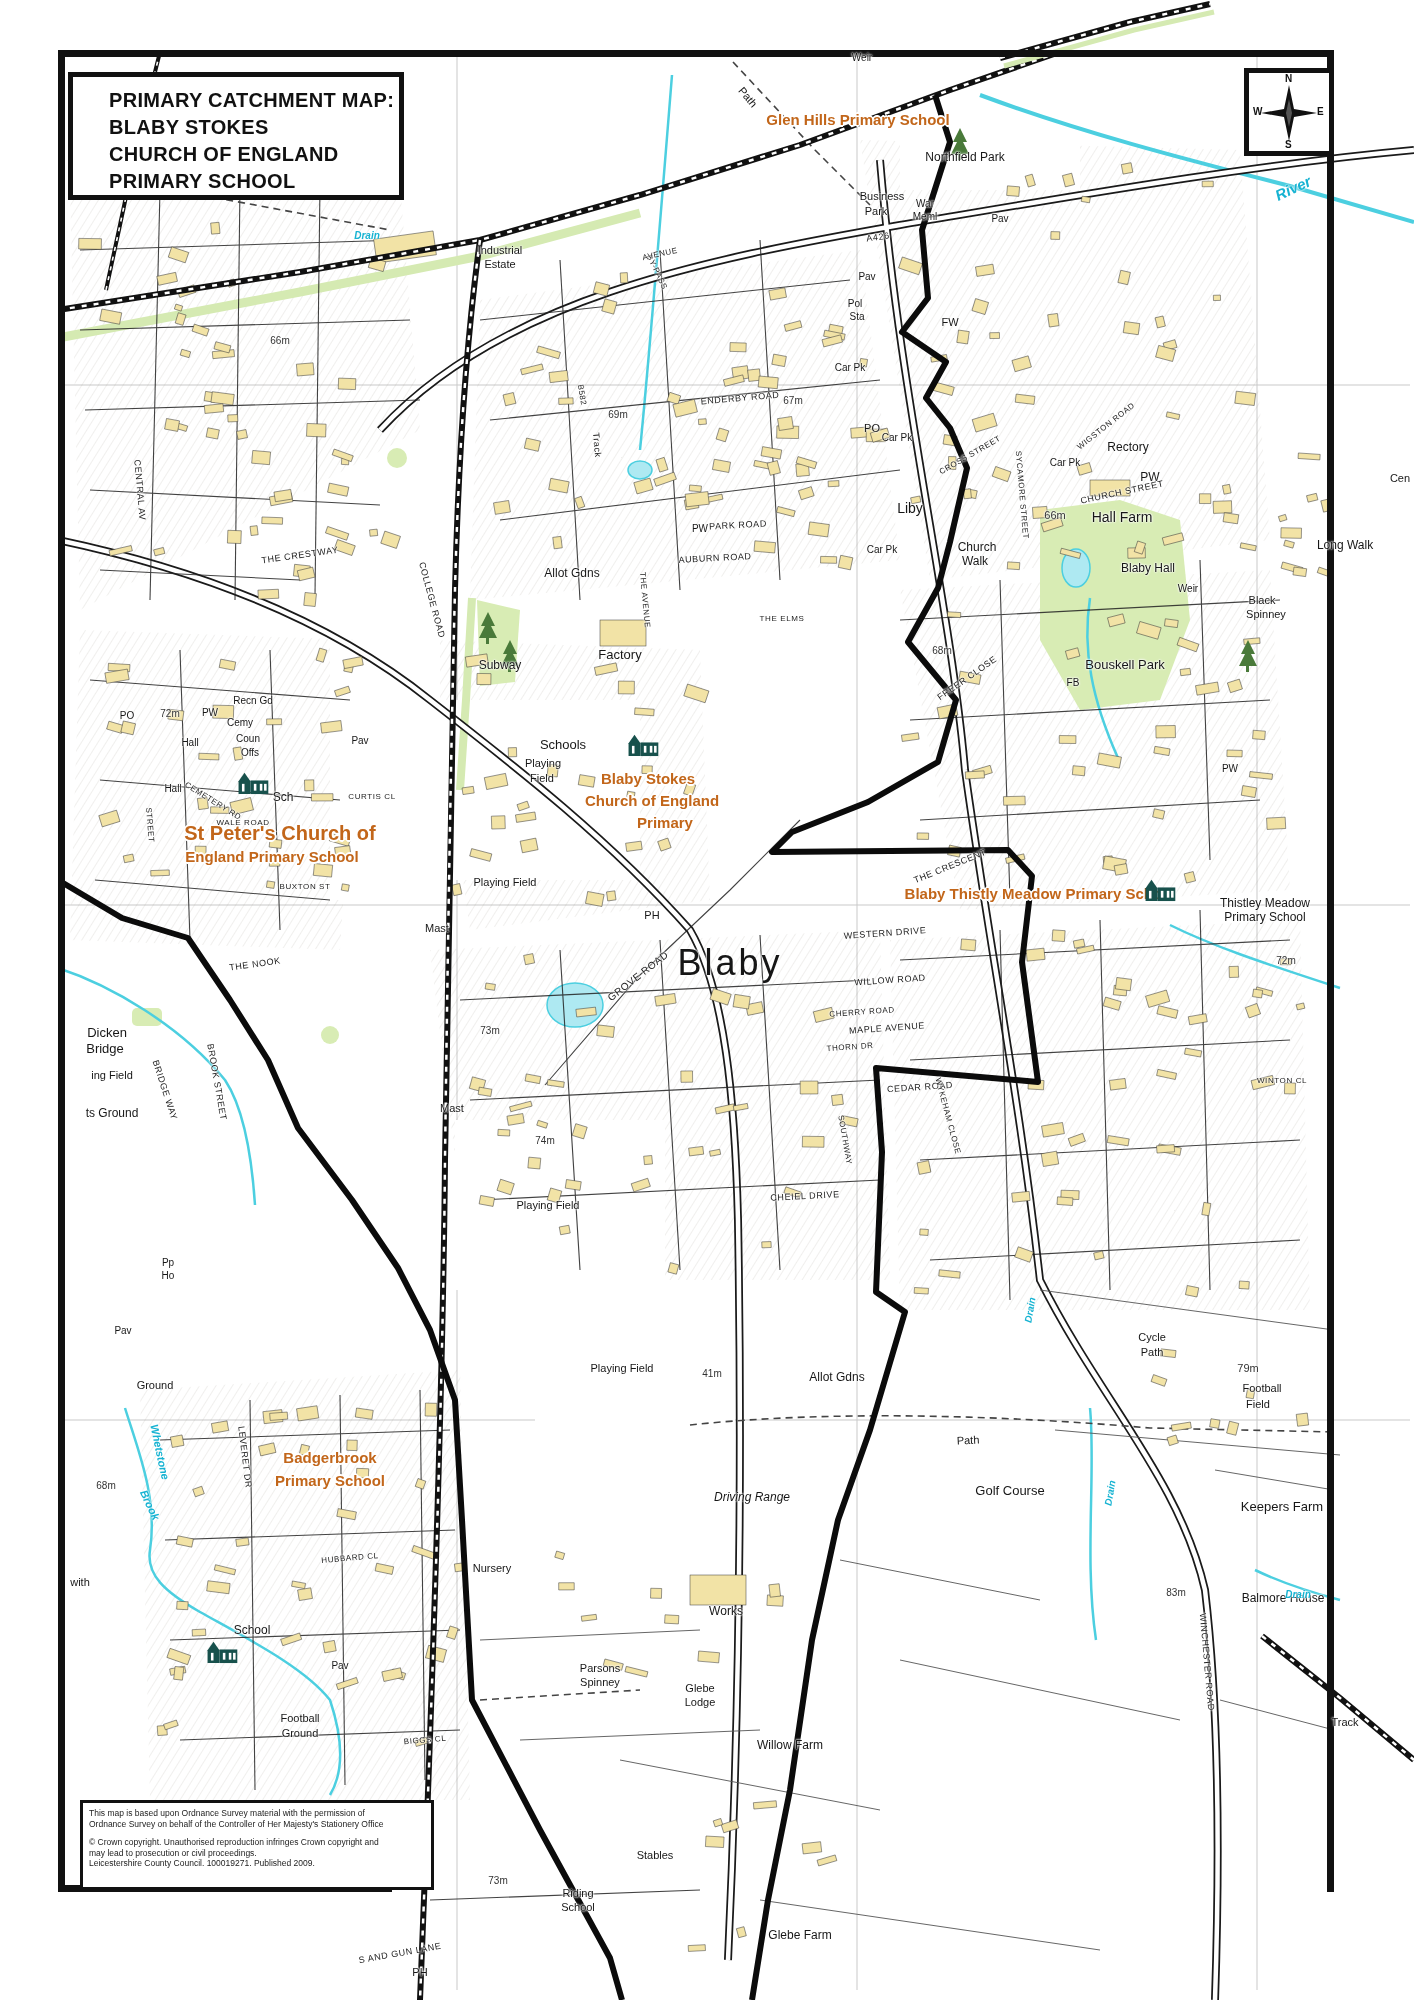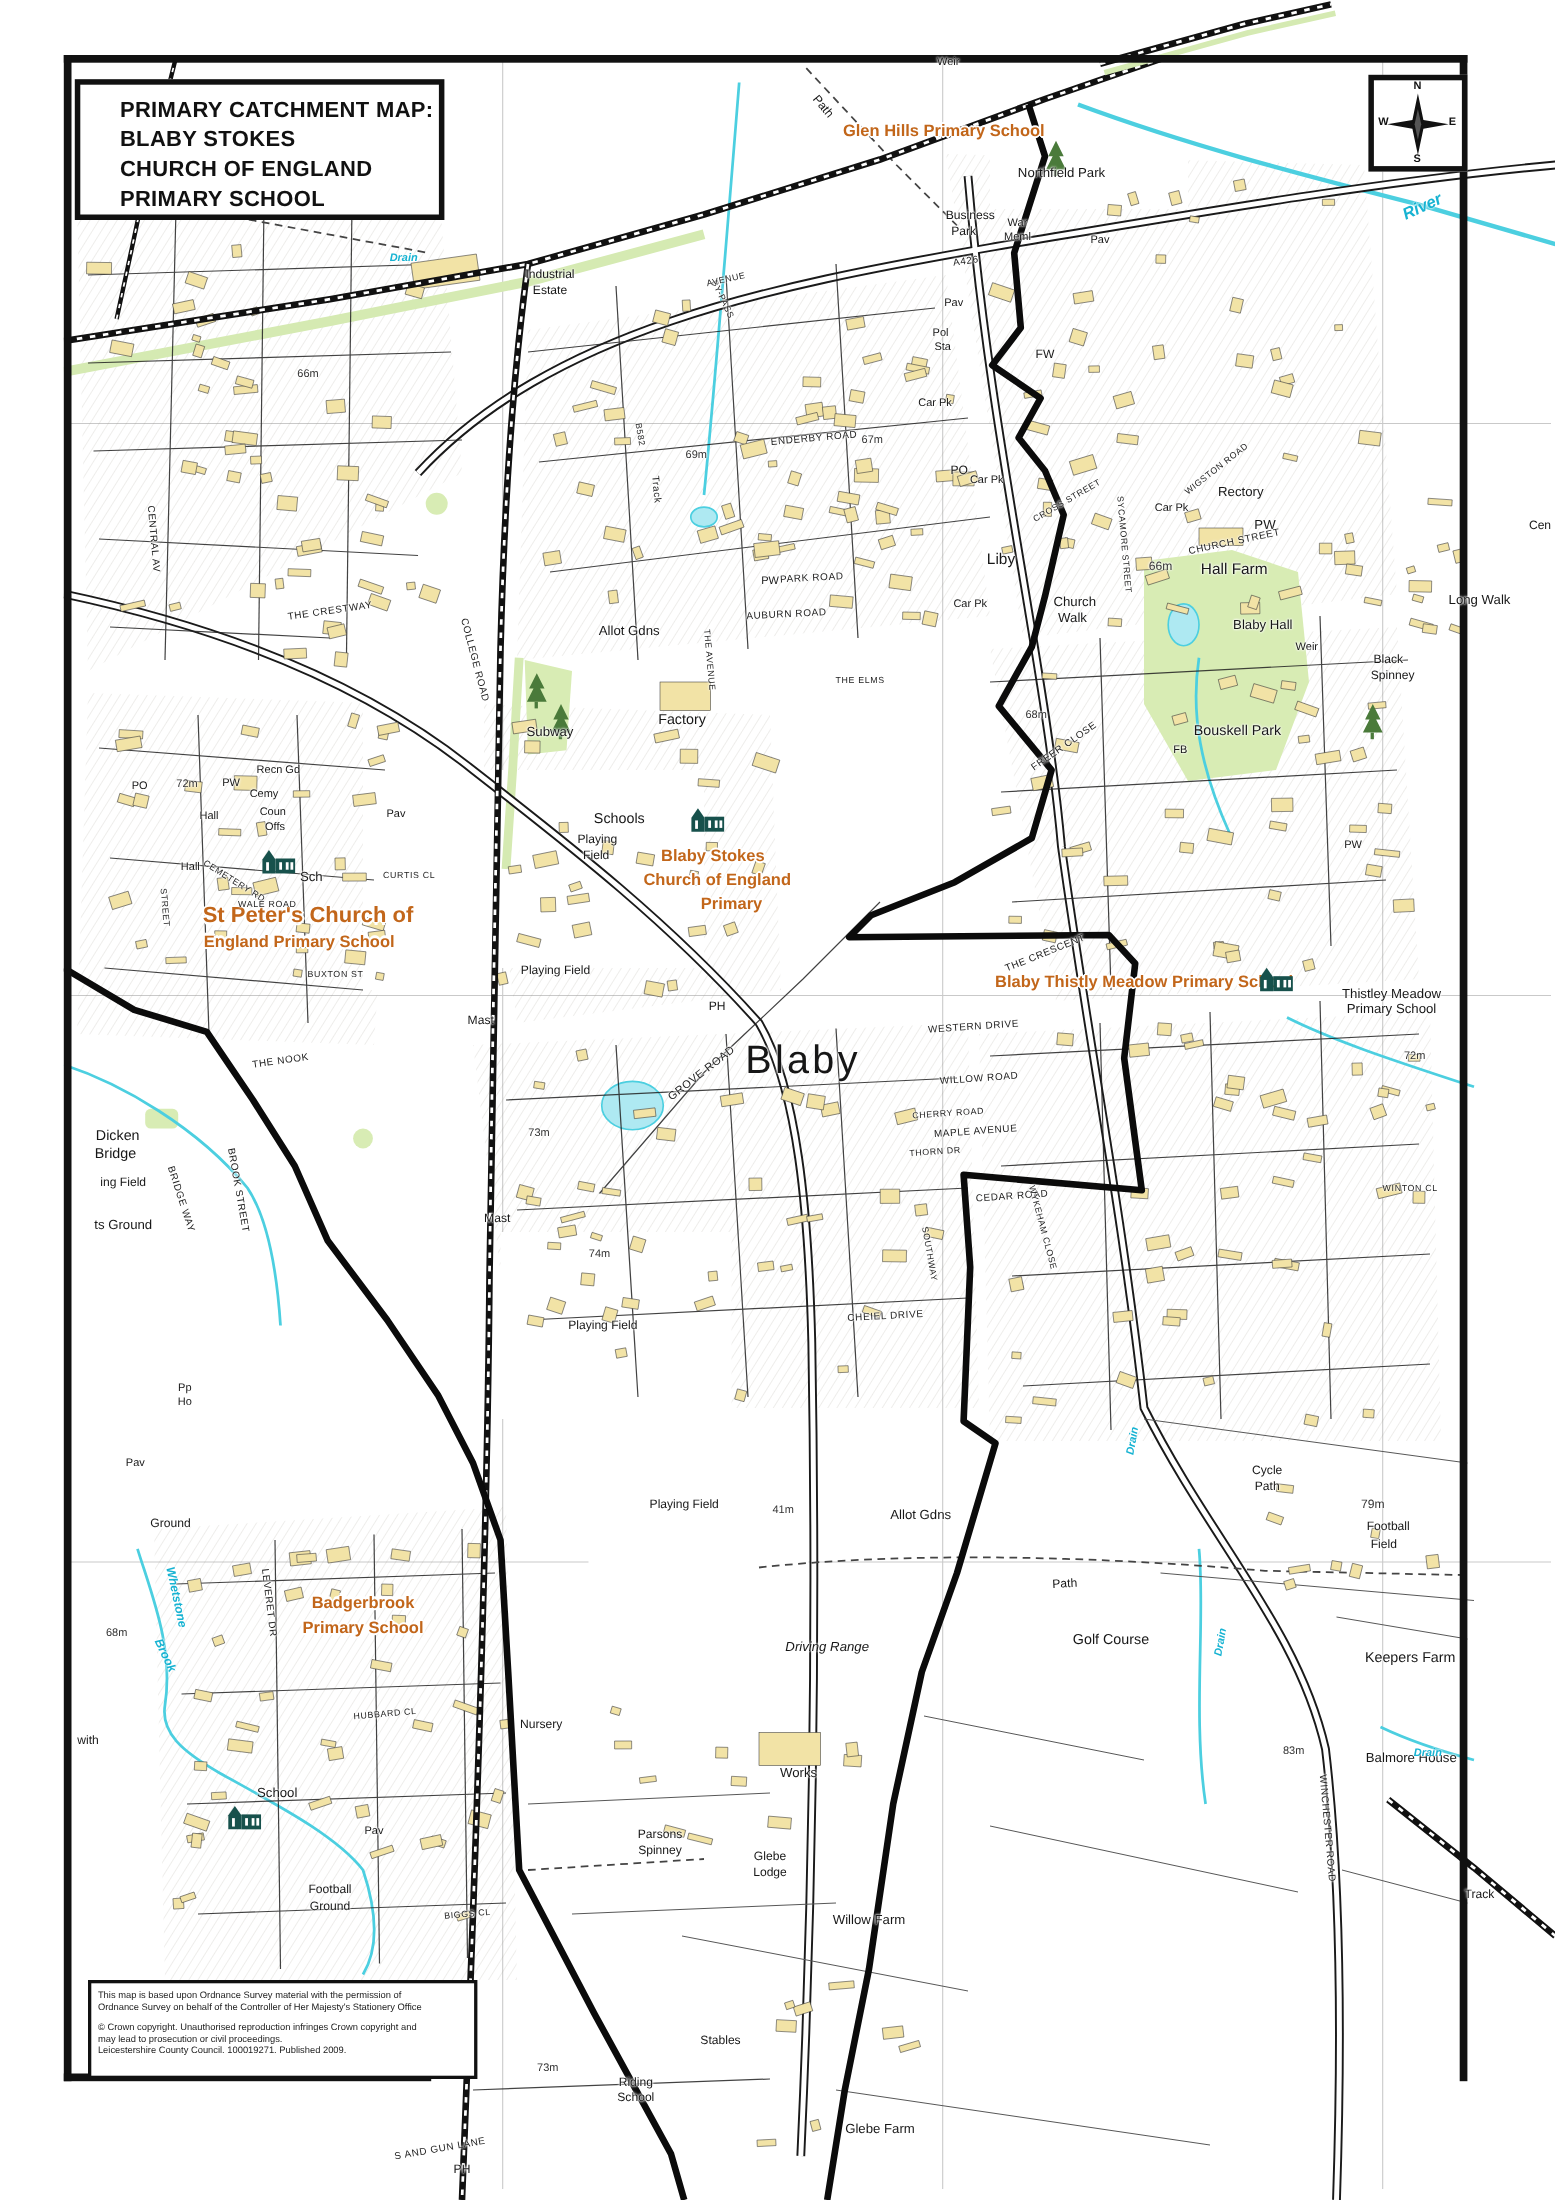--- a/index.html
+++ b/index.html
@@ -688,21 +688,21 @@
     <span class="lbl k-p" style="left: 1125px; top: 664px; font-size: 13px; transform: translate(-50%, -50%) rotate(0deg);">Bouskell Park</span>
     <span class="lbl k-p" style="left: 1073px; top: 682px; font-size: 10px; transform: translate(-50%, -50%) rotate(0deg);">FB</span>
     <span class="lbl k-p" style="left: 1262px; top: 600px; font-size: 11px; transform: translate(-50%, -50%) rotate(0deg);">Black</span>
     <span class="lbl k-p" style="left: 1266px; top: 614px; font-size: 11px; transform: translate(-50%, -50%) rotate(0deg);">Spinney</span>
     <span class="lbl k-p" style="left: 1345px; top: 545px; font-size: 12px; transform: translate(-50%, -50%) rotate(0deg);">Long Walk</span>
     <span class="lbl k-p" style="left: 1188px; top: 588px; font-size: 10px; transform: translate(-50%, -50%) rotate(0deg);">Weir</span>
     <span class="lbl k-p" style="left: 1400px; top: 478px; font-size: 11px; transform: translate(-50%, -50%) rotate(0deg);">Cen</span>
     <span class="lbl k-p" style="left: 977px; top: 547px; font-size: 12px; transform: translate(-50%, -50%) rotate(0deg);">Church</span>
     <span class="lbl k-p" style="left: 975px; top: 561px; font-size: 12px; transform: translate(-50%, -50%) rotate(0deg);">Walk</span>
     <span class="lbl k-m" style="left: 793px; top: 400px; font-size: 10px; transform: translate(-50%, -50%) rotate(0deg);">67m</span>
-    <span class="lbl k-m" style="left: 618px; top: 414px; font-size: 10px; transform: translate(-50%, -50%) rotate(0deg); margin-left: 15px;">69m</span>
+    <span class="lbl k-m" style="left: 618px; top: 414px; font-size: 10px; transform: translate(-50%, -50%) rotate(0deg);">69m</span>
     <span class="lbl k-p" style="left: 500px; top: 665px; font-size: 12px; transform: translate(-50%, -50%) rotate(0deg);">Subway</span>
     <span class="lbl k-p" style="left: 620px; top: 654px; font-size: 13px; transform: translate(-50%, -50%) rotate(0deg);">Factory</span>
     <span class="lbl k-p" style="left: 572px; top: 573px; font-size: 12px; transform: translate(-50%, -50%) rotate(0deg);">Allot Gdns</span>
     <span class="lbl k-p" style="left: 563px; top: 744px; font-size: 13px; transform: translate(-50%, -50%) rotate(0deg);">Schools</span>
     <span class="lbl k-p" style="left: 543px; top: 763px; font-size: 11px; transform: translate(-50%, -50%) rotate(0deg);">Playing</span>
     <span class="lbl k-p" style="left: 542px; top: 778px; font-size: 11px; transform: translate(-50%, -50%) rotate(0deg);">Field</span>
     <span class="lbl k-p" style="left: 505px; top: 882px; font-size: 11px; transform: translate(-50%, -50%) rotate(0deg);">Playing Field</span>
     <span class="lbl k-p" style="left: 548px; top: 1205px; font-size: 11px; transform: translate(-50%, -50%) rotate(0deg);">Playing Field</span>
     <span class="lbl k-p" style="left: 622px; top: 1368px; font-size: 11px; transform: translate(-50%, -50%) rotate(0deg);">Playing Field</span>
     <span class="lbl k-p" style="left: 437px; top: 928px; font-size: 11px; transform: translate(-50%, -50%) rotate(0deg);">Mast</span>

